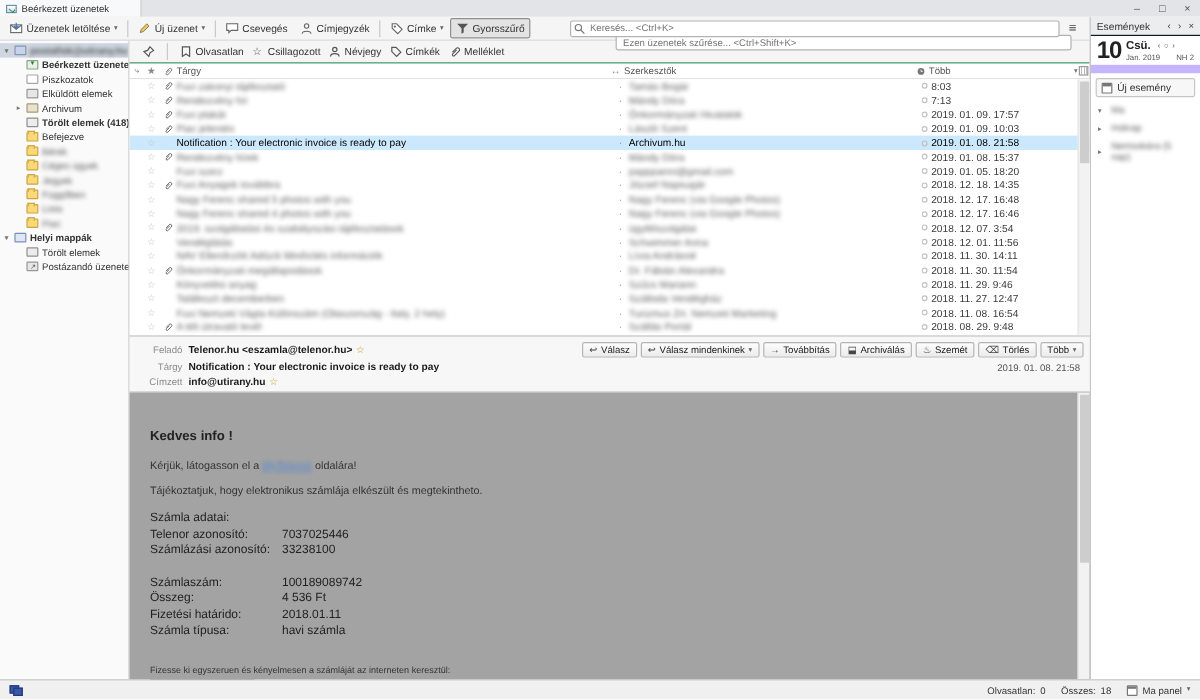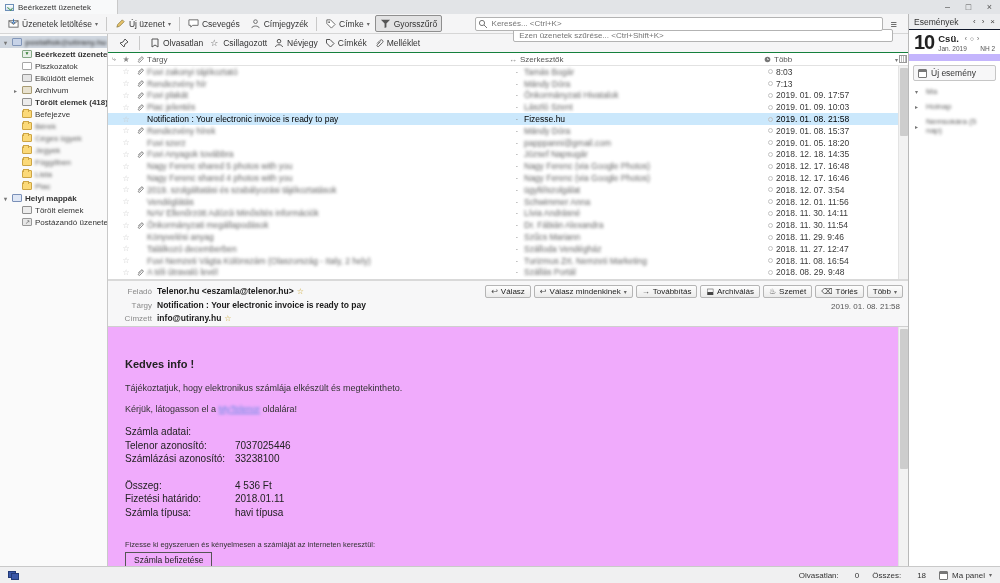--- a/index.html
+++ b/index.html
@@ -95,21 +95,21 @@
   .hline{display:flex;align-items:baseline;line-height:13.5px}
   .hlabel{width:38px;text-align:right;color:#8a8a8a;font-size:8px;margin-right:5px;flex:none}
   .hval{font-weight:bold;font-size:8.5px;color:#1a1a1a;white-space:nowrap}
   .hstar{color:#c9a227;font-size:8px;margin-left:3px}
   .actions{position:absolute;top:4px;right:5px;display:flex;gap:3px}
   .abtn{border:1px solid #b5b5b5;background:linear-gradient(#fdfdfd,#ebebeb);padding:1px 5px;font-size:8px;color:#222;display:flex;align-items:center;gap:3px;border-radius:2px;white-space:nowrap}
   .aico{font-size:8px;color:#444;line-height:1}
   .hdate{position:absolute;top:21px;right:8px;color:#555;font-size:8px}
 
   
-  .msgbody{flex:1;background:#f0abfc;position:relative;padding:31px 20px 0 17px;overflow:hidden;font-size:9.5px;color:#222}
+  .msgbody{flex:1;background:#a3a3a3;position:relative;padding:31px 20px 0 17px;overflow:hidden;font-size:9.5px;color:#222}
   .greeting{font-weight:bold;font-size:11px;margin-bottom:13px}
   .bpara{font-size:9px;color:#333;margin-bottom:11px}
   .blink{color:#3d7edb;text-decoration:underline}
   .invhead{margin-top:9px;font-size:10px}
   .frow2{display:flex;line-height:13.5px;font-size:10px}
   .flabel{width:110px;flex:none}
   .fval.bold,.frow2 .bold{font-weight:normal}
   .gap{height:13px}
   .paysmall{margin-top:21px;font-size:7.5px;color:#333}
   .paybox{margin-top:3px;display:inline-block;border:1px solid #555;padding:2px 8px 3px;font-size:8.5px;color:#222}
@@ -131,21 +131,21 @@
   .evrow{display:flex;align-items:center;gap:4px;padding:3px 6px;font-size:8px;color:#333}
   .evrow .exp{font-size:6px;color:#777;width:7px}
 
   
   .statusbar{height:17px;background:#f0f0f1;border-top:1px solid #c9c9c9;display:flex;align-items:center;padding:0 8px;font-size:8px;color:#333;flex:none}
   .neticon{width:11px;height:9px;position:relative}
   .neticon::before,.neticon::after{content:"";position:absolute;width:6px;height:5px;background:#3a57a8;border:1px solid #223a77}
   .neticon::before{left:0;top:0}
   .neticon::after{right:0;bottom:0}
   .statusright{margin-left:auto;display:flex;align-items:center;gap:13px}
-  .statitem{display:flex;gap:16px}
+  .statitem{display:flex;gap:4px}
   .mapanel{display:flex;align-items:center;gap:4px}
 
   svg{display:block}
 </style>
 </head>
 <body>
 
 <div class="window">
 
   <div class="titlebar">
@@ -458,21 +458,21 @@
               </div>
 
               <div class="mrow sel">
                 <span class="c-thread"></span>
                 <span class="c-star star">☆</span>
                 <span class="c-clip">
                   
                 </span>
                 <span class="c-subj">Notification : Your electronic invoice is ready to pay</span>
                 <span class="c-junk">·</span>
-                <span class="c-sender">Fizesse.hu</span>
+                <span class="c-sender">Archivum.hu</span>
                 <span class="c-date">
                   <span class="clk"></span>
                   <span>2019. 01. 08. 21:58</span>
                 </span>
               </div>
 
               <div class="mrow">
                 <span class="c-thread"></span>
                 <span class="c-star star">☆</span>
                 <span class="c-clip">
@@ -728,50 +728,54 @@
               <div class="abtn">
                   <span>Több</span>
                   <span class="caret">▾</span>
                 </div>
             </div>
             <div class="hdate">2019. 01. 08. 21:58</div>
           </div>
 
           <div class="msgbody">
             <div class="greeting">Kedves info !</div>
+            <div class="bpara"><span>Kérjük, látogasson el a </span><span class="blink rx">MyTelenor</span><span> oldalára!</span></div>
             <div class="bpara">Tájékoztatjuk, hogy elektronikus számlája elkészült és megtekintheto.</div>
-            <div class="bpara"><span>Kérjük, látogasson el a </span><span class="blink rx">MyTelenor</span><span> oldalára!</span></div>
             <div class="frow2 invhead">Számla adatai:</div>
             
               <div class="frow2">
                 <span class="flabel">Telenor azonosító:</span>
                 <span class="fval">7037025446</span>
               </div>
             
               <div class="frow2">
                 <span class="flabel">Számlázási azonosító:</span>
                 <span class="fval">33238100</span>
               </div>
             
             <div class="gap"></div>
             
+              <div class="frow2">
+                <span class="flabel">Számlaszám:</span>
+                <span class="fval">100189089742</span>
+              </div>
             
               <div class="frow2">
                 <span class="flabel">Összeg:</span>
                 <span class="fval bold">4 536 Ft</span>
               </div>
             
               <div class="frow2">
                 <span class="flabel">Fizetési határido:</span>
                 <span class="fval bold">2018.01.11</span>
               </div>
             
               <div class="frow2">
                 <span class="flabel">Számla típusa:</span>
-                <span class="fval">havi típusa</span>
+                <span class="fval">havi számla</span>
               </div>
             
             <div class="paysmall">Fizesse ki egyszeruen és kényelmesen a számláját az interneten keresztül:</div>
             <div class="paybox">Számla befizetése</div>
             <div class="vscroll">
                 <div class="vthumb" style="top:2px;height:140px"></div>
               </div>
           </div>
         </div>
       </div>

